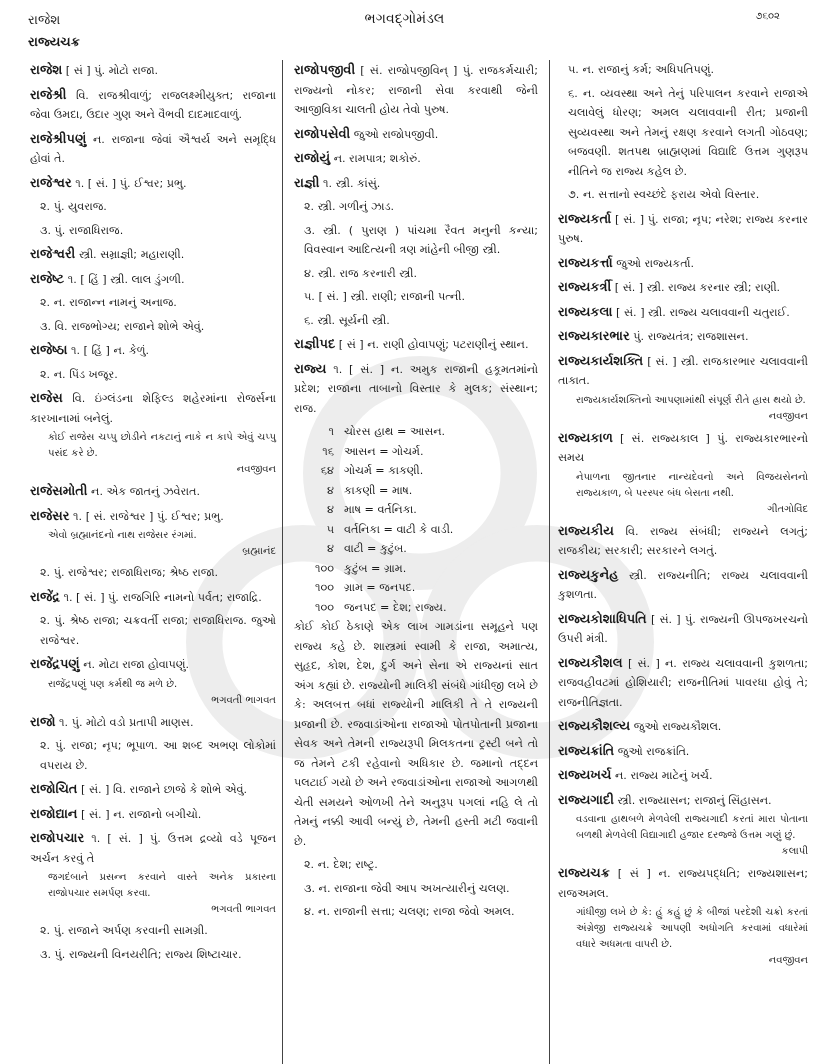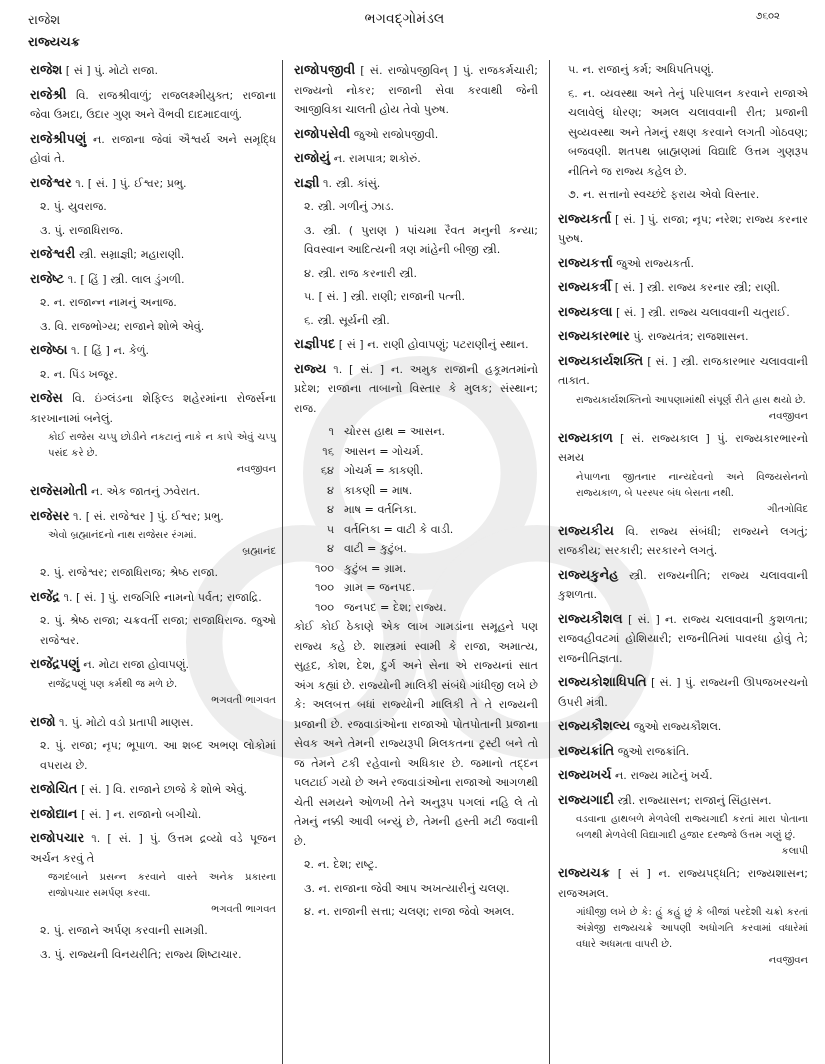--- a/index.html
+++ b/index.html
@@ -146,21 +146,21 @@
       <div class="entry sub"><span>૭. ન. સત્તાનો સ્વચ્છંદે ફરાય એવો વિસ્તાર.</span></div>
       <div class="entry"><span class="hw">રાજ્યકર્તા</span> <span>[ સં. ] પું. રાજા; નૃપ; નરેશ; રાજ્ય કરનાર પુરુષ.</span></div>
       <div class="entry"><span class="hw">રાજ્યકર્ત્તા</span> <span>જુઓ રાજ્યકર્તા.</span></div>
       <div class="entry"><span class="hw">રાજ્યકર્ત્રી</span> <span>[ સં. ] સ્ત્રી. રાજ્ય કરનાર સ્ત્રી; રાણી.</span></div>
       <div class="entry"><span class="hw">રાજ્યકલા</span> <span>[ સં. ] સ્ત્રી. રાજ્ય ચલાવવાની ચતુરાઈ.</span></div>
       <div class="entry"><span class="hw">રાજ્યકારભાર</span> <span>પું. રાજ્યતંત્ર; રાજશાસન.</span></div>
       <div class="entry"><span class="hw">રાજ્યકાર્યશક્તિ</span> <span>[ સં. ] સ્ત્રી. રાજકારભાર ચલાવવાની તાકાત.</span><div class="quote"><span>રાજ્યકાર્યશક્તિનો આપણામાંથી સંપૂર્ણ રીતે હ્રાસ થયો છે.</span><span class="src">નવજીવન</span></div></div>
       <div class="entry"><span class="hw">રાજ્યકાળ</span> <span>[ સં. રાજ્યકાલ ] પું. રાજ્યકારભારનો સમય</span><div class="quote"><span>નેપાળના જીતનાર નાન્યદેવનો અને વિજયસેનનો રાજ્યકાળ, બે પરસ્પર બંધ બેસતા નથી.</span><span class="src">ગીતગોવિંદ</span></div></div>
       <div class="entry"><span class="hw">રાજ્યકીય</span> <span>વિ. રાજ્ય સંબંધી; રાજ્યને લગતું; રાજકીય; સરકારી; સરકારને લગતું.</span></div>
       <div class="entry"><span class="hw">રાજ્યકુનેહ</span> <span>સ્ત્રી. રાજ્યનીતિ; રાજ્ય ચલાવવાની કુશળતા.</span></div>
+      <div class="entry"><span class="hw">રાજ્યકોશાધિપતિ</span> <span>[ સં. ] પું. રાજ્યની ઊપજખરચનો ઉપરી મંત્રી.</span></div>
       <div class="entry"><span class="hw">રાજ્યકૌશલ</span> <span>[ સં. ] ન. રાજ્ય ચલાવવાની કુશળતા; રાજવહીવટમાં હોશિયારી; રાજનીતિમાં પાવરધા હોવું તે; રાજનીતિજ્ઞતા.</span></div>
-      <div class="entry"><span class="hw">રાજ્યકોશાધિપતિ</span> <span>[ સં. ] પું. રાજ્યની ઊપજખરચનો ઉપરી મંત્રી.</span></div>
       <div class="entry"><span class="hw">રાજ્યકૌશલ્ય</span> <span>જુઓ રાજ્યકૌશલ.</span></div>
       <div class="entry"><span class="hw">રાજ્યક્રાંતિ</span> <span>જુઓ રાજક્રાંતિ.</span></div>
       <div class="entry"><span class="hw">રાજ્યખર્ચ</span> <span>ન. રાજ્ય માટેનું ખર્ચ.</span></div>
       <div class="entry"><span class="hw">રાજ્યગાદી</span> <span>સ્ત્રી. રાજ્યાસન; રાજાનું સિંહાસન.</span><div class="quote"><span>વડવાના હાથબળે મેળવેલી રાજ્યગાદી કરતાં મારા પોતાના બળથી મેળવેલી વિદ્યાગાદી હજાર દરજ્જે ઉત્તમ ગણું છું.</span><span class="src">કલાપી</span></div></div>
       <div class="entry"><span class="hw">રાજ્યચક્ર</span> <span>[ સં ] ન. રાજ્યપદ્ધતિ; રાજ્યશાસન; રાજઅમલ.</span><div class="quote"><span>ગાંધીજી લખે છે કે: હું કહું છું કે બીજાં પરદેશી ચક્રો કરતાં અંગ્રેજી રાજ્યચક્રે આપણી અધોગતિ કરવામાં વધારેમાં વધારે અધમતા વાપરી છે.</span><span class="src">નવજીવન</span></div></div>
     </div>
 </div>
 
 </body></html>

